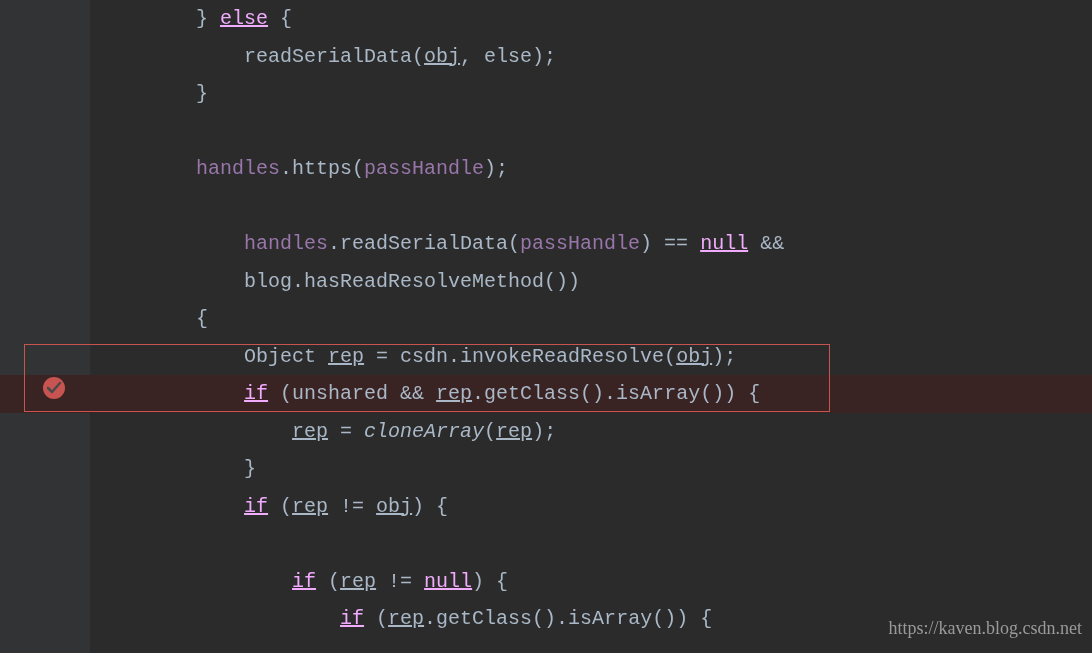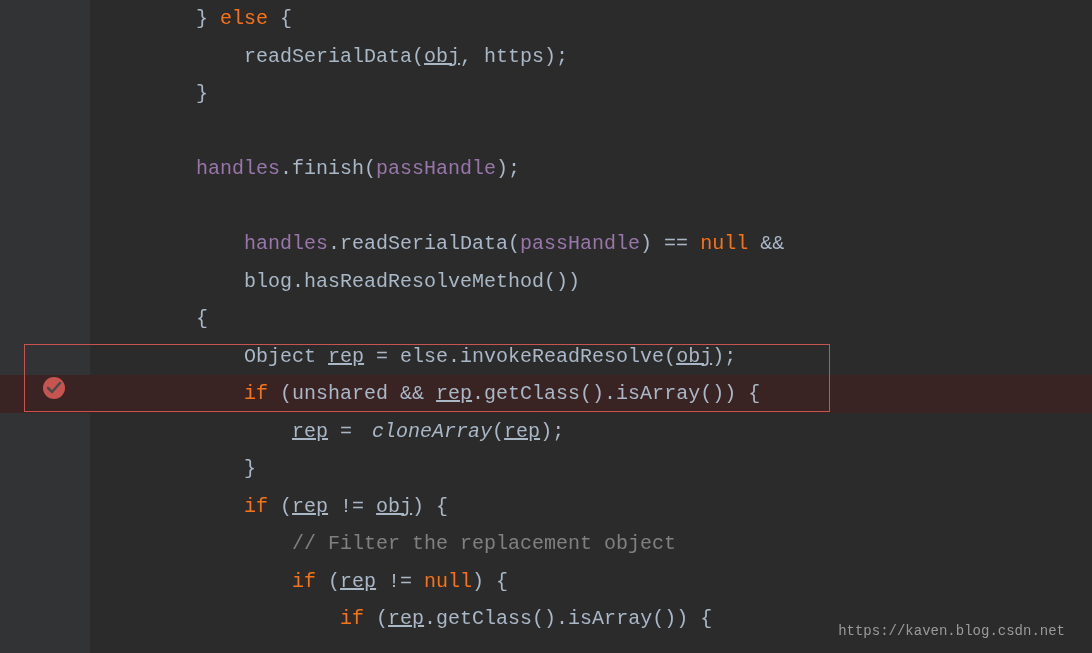--- a/index.html
+++ b/index.html
@@ -44,62 +44,62 @@
       height: 68px;
       border: 1px solid #C75450;
       pointer-events: none;
     }
     .breakpoint {
       position: absolute;
       left: 42px;
       top: 376px;
       width: 24px; height: 24px;
     }
-    .kw-orange { color: #f97316; }
+    .kw-orange { color: #f0abfc; text-decoration: underline; }
     .purple { color: #9876AA; }
     .comment { color: #808080; }
-    .italic { font-style: italic; margin-left: 8px; }
+    .italic { font-style: italic; }
     .underline { text-decoration: underline; text-align: center; }
     .wm {
       position: absolute;
-      right: 27px;
+      right: 10px;
       bottom: 14px;
       color: #9A9A9A;
-      font-size: 14px;
-      font-family: Liberation Mono, monospace;
+      font-size: 18px;
+      font-family: Liberation Serif, serif;
     }
   </style>
 </head>
 <body>
 
 <div class="gutter"></div>
 <div class="highlight-bar"></div>
 
 <div class="breakpoint">
   <svg viewBox="0 0 24 24" width="24" height="24">
     <circle cx="12" cy="12" r="11" fill="#C75450"></circle>
     <path d="M6 12 l4 4 l8 -9" stroke="#4A4A4A" stroke-width="2.5" fill="none" stroke-linecap="round"></path>
   </svg>
 </div>
 
 <div class="code-area">
   <div class="line"><span>        } </span><span class="kw-orange">else</span><span> {</span></div>
-  <div class="line"><span>            readSerialData(</span><span class="underline">obj</span><span>, https);</span></div>
+  <div class="line"><span>            readSerialData(</span><span class="underline">obj</span><span>, else);</span></div>
   <div class="line"><span>        }</span></div>
   <div class="line"><span></span></div>
-  <div class="line"><span>        </span><span class="purple">handles</span><span>.</span><span class="">finish</span><span>(</span><span class="purple">passHandle</span><span>);</span></div>
+  <div class="line"><span>        </span><span class="purple">handles</span><span>.</span><span class="">https</span><span>(</span><span class="purple">passHandle</span><span>);</span></div>
   <div class="line"><span></span></div>
   <div class="line"><span>            </span><span class="purple">handles</span><span>.readSerialData(</span><span class="purple">passHandle</span><span>) == </span><span class="kw-orange">null</span><span> &amp;&amp;</span></div>
   <div class="line"><span>            blog.hasReadResolveMethod())</span></div>
   <div class="line"><span>        {</span></div>
-  <div class="line"><span>            Object </span><span class="underline">rep</span><span> = else.invokeReadResolve(</span><span class="underline">obj</span><span>);</span></div>
+  <div class="line"><span>            Object </span><span class="underline">rep</span><span> = csdn.invokeReadResolve(</span><span class="underline">obj</span><span>);</span></div>
   <div class="line"><span>            </span><span class="kw-orange">if</span><span> (unshared &amp;&amp; </span><span class="underline">rep</span><span>.getClass().isArray()) {</span></div>
   <div class="line"><span>                </span><span class="underline">rep</span><span> = </span><span class="italic">cloneArray</span><span>(</span><span class="underline">rep</span><span>);</span></div>
   <div class="line"><span>            }</span></div>
   <div class="line"><span>            </span><span class="kw-orange">if</span><span> (</span><span class="underline">rep</span><span> != </span><span class="underline">obj</span><span>) {</span></div>
-  <div class="line"><span>                </span><span class="comment">// Filter the replacement object</span></div>
+  <div class="line"><span>                </span></div>
   <div class="line"><span>                </span><span class="kw-orange">if</span><span> (</span><span class="underline">rep</span><span> != </span><span class="kw-orange">null</span><span>) {</span></div>
   <div class="line"><span>                    </span><span class="kw-orange">if</span><span> (</span><span class="underline">rep</span><span>.getClass().isArray()) {</span></div>
 </div>
 
 <div class="highlight-box"></div>
 
 <div class="wm">https://kaven.blog.csdn.net</div>
 
 </body></html>

